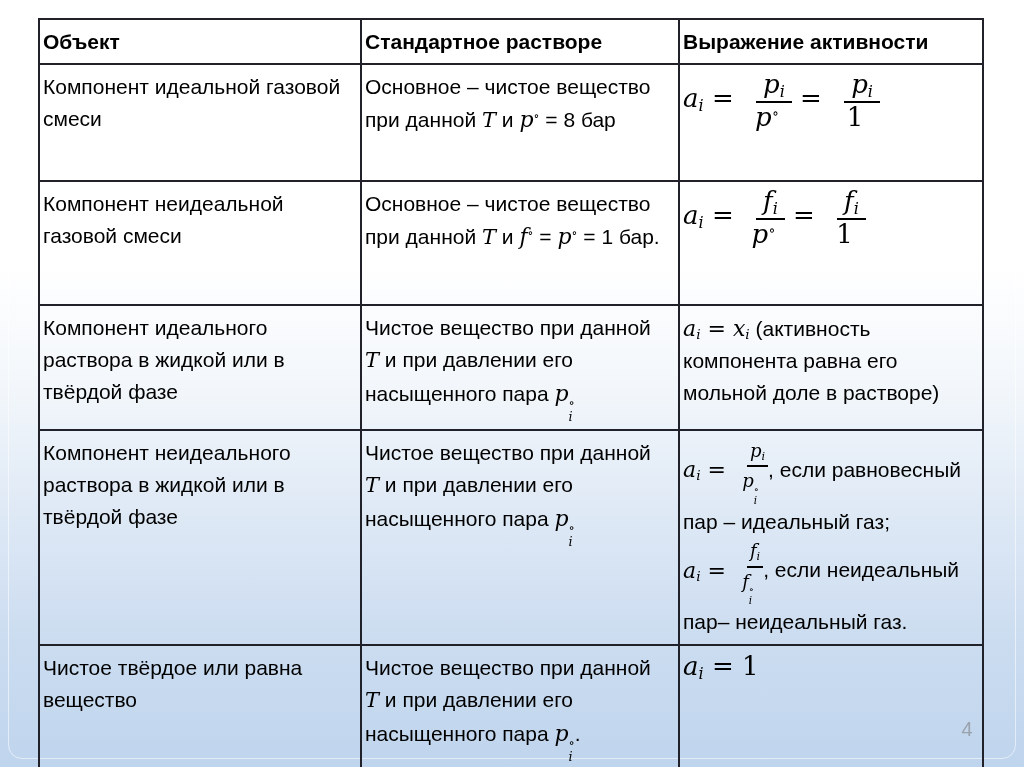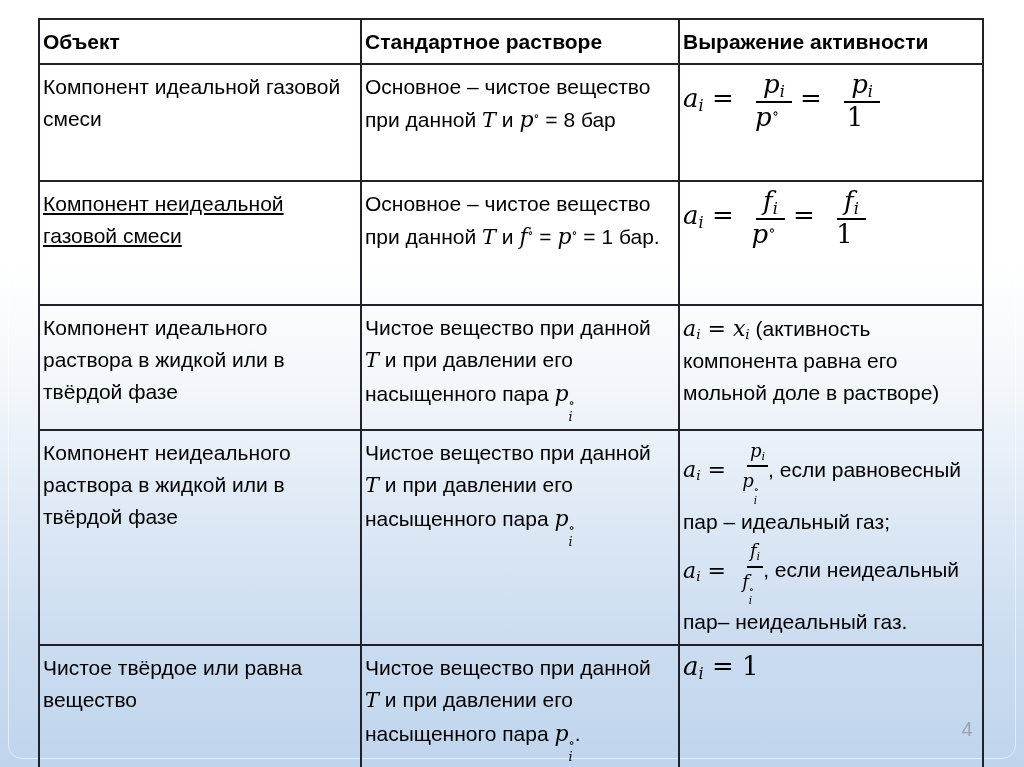--- a/index.html
+++ b/index.html
@@ -75,21 +75,21 @@
         <span>Основное – чистое вещество при данной </span><span class="mi">T</span><span> и </span><span class="formula-inline"><span class="mi">p</span><sup class="deg">∘</sup></span><span> = 8 бар</span>
       </td>
       <td class="mid ctr">
         <span class="formula-big">
           <span class="mi">a</span><sub class="mi">i</sub><span class="rm"> = </span><span class="frac"><span class="num"><span class="mi">p</span><sub class="mi">i</sub></span><span class="den"><span class="mi">p</span><sup class="deg">∘</sup></span></span><span class="rm"> = </span><span class="frac"><span class="num"><span class="mi">p</span><sub class="mi">i</sub></span><span class="den rm">1</span></span>
         </span>
       </td>
     </tr>
 
     <tr>
-      <td style="height:110px;text-decoration:underline;">
+      <td style="height:110px;">
         <span>Компонент неидеальной газовой смеси</span>
       </td>
       <td>
         <span>Основное – чистое вещество при данной </span><span class="mi">T</span><span> и </span><span class="formula-inline"><span class="mi">f</span><sup class="deg">∘</sup></span><span> = </span><span class="formula-inline"><span class="mi">p</span><sup class="deg">∘</sup></span><span> = 1 бар.</span>
       </td>
       <td class="mid ctr">
         <span class="formula-big">
           <span class="mi">a</span><sub class="mi">i</sub><span class="rm"> = </span><span class="frac"><span class="num"><span class="mi">f</span><sub class="mi">i</sub></span><span class="den"><span class="mi">p</span><sup class="deg">∘</sup></span></span><span class="rm"> = </span><span class="frac"><span class="num"><span class="mi">f</span><sub class="mi">i</sub></span><span class="den rm">1</span></span>
         </span>
       </td>

